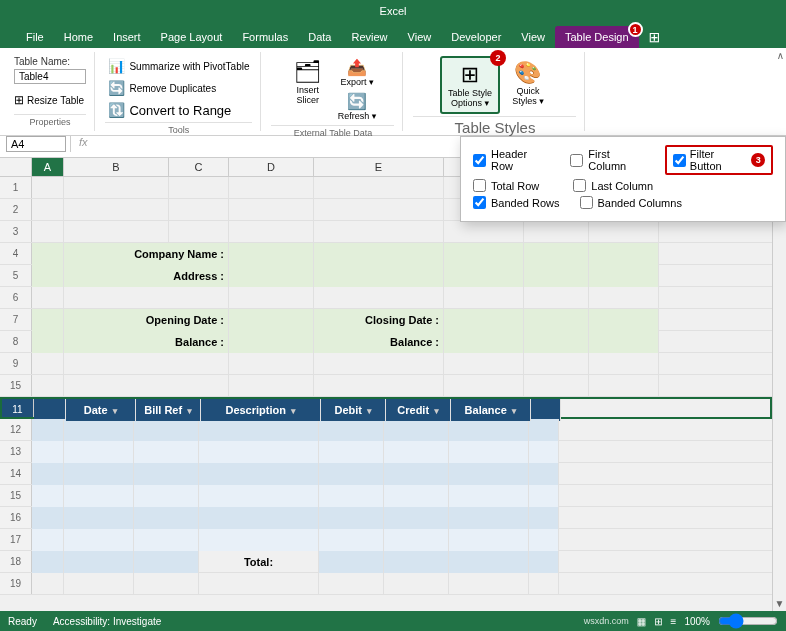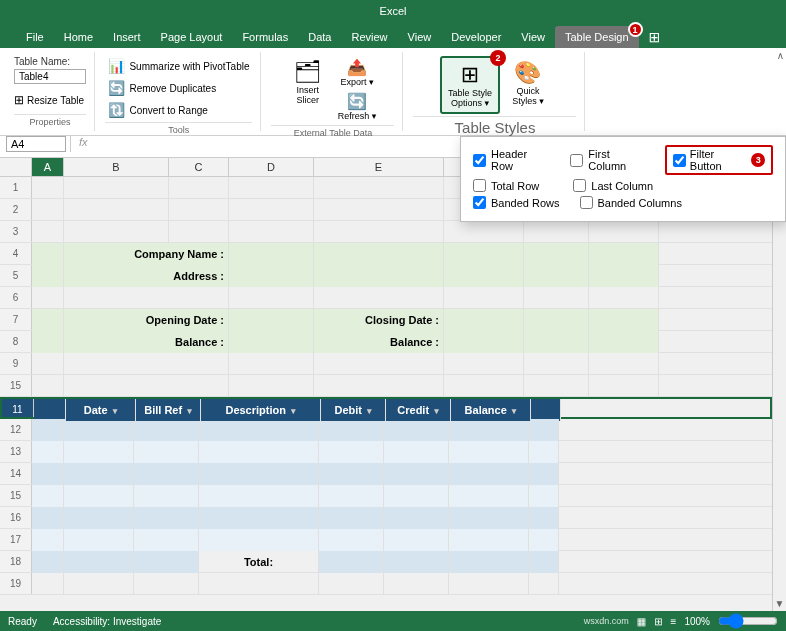--- a/index.html
+++ b/index.html
@@ -62,21 +62,21 @@
   <button class="ribbon-tab">File</button>
   <button class="ribbon-tab">Home</button>
   <button class="ribbon-tab">Insert</button>
   <button class="ribbon-tab">Page Layout</button>
   <button class="ribbon-tab">Formulas</button>
   <button class="ribbon-tab">Data</button>
   <button class="ribbon-tab">Review</button>
   <button class="ribbon-tab">View</button>
   <button class="ribbon-tab">Developer</button>
   <button class="ribbon-tab">View</button>
-  <button class="ribbon-tab highlighted" style="background:#737373; color:white; border-radius:3px 3px 0 0; position:relative;">
+  <button class="ribbon-tab highlighted" style="background:#701a75; color:white; border-radius:3px 3px 0 0; position:relative;">
     Table Design
     <span style="position:absolute; top:-4px; right:-4px; background:#cc0000; border:2px solid white; color:white; border-radius:50%; width:15px; height:15px; display:flex; align-items:center; justify-content:center; font-size:9px; font-weight:bold;">1</span>
   </button>
   <button class="ribbon-tab" style="font-size:14px;">⊞</button>
 </div>
 
 <div class="ribbon" style="position:relative;">
 
   <div style="display:flex; flex-direction:column; align-items:flex-start; padding:4px 8px; border-right:1px solid #e0e0e0; min-width:88px; justify-content:space-between;">
     <div>
@@ -95,21 +95,21 @@
       <div style="display:flex; align-items:center; gap:4px; cursor:pointer; padding:2px 3px; border-radius:2px;">
         <span style="font-size:14px;">📊</span>
         <span style="font-size:10px; white-space:nowrap;">Summarize with PivotTable</span>
       </div>
       <div style="display:flex; align-items:center; gap:4px; cursor:pointer; padding:2px 3px; border-radius:2px;">
         <span style="font-size:14px;">🔄</span>
         <span style="font-size:10px; white-space:nowrap;">Remove Duplicates</span>
       </div>
       <div style="display:flex; align-items:center; gap:4px; cursor:pointer; padding:2px 3px; border-radius:2px;">
         <span style="font-size:14px;">🔃</span>
-        <span style="font-size:10px; white-space:nowrap;">Convert to Range</span>
+        <span style="font-size:13px; white-space:nowrap;">Convert to Range</span>
       </div>
     </div>
     <div style="font-size:9px; color:#666; text-align:center; border-top:1px solid #e0e0e0; width:100%; padding-top:2px; margin-top:2px;">Tools</div>
   </div>
 
   <div style="display:flex; flex-direction:column; align-items:center; padding:4px 8px; border-right:1px solid #e0e0e0; min-width:140px; justify-content:space-between;">
     <div style="display:flex; gap:4px; align-items:flex-start; flex:1; justify-content:center;">
       <div style="display:flex; flex-direction:column; align-items:center; cursor:pointer; padding:3px 5px; border-radius:3px; min-width:44px;">
         <span style="font-size:22px;">🗂</span>
         <span style="font-size:9px; text-align:center;">Insert<br>Slicer</span>

